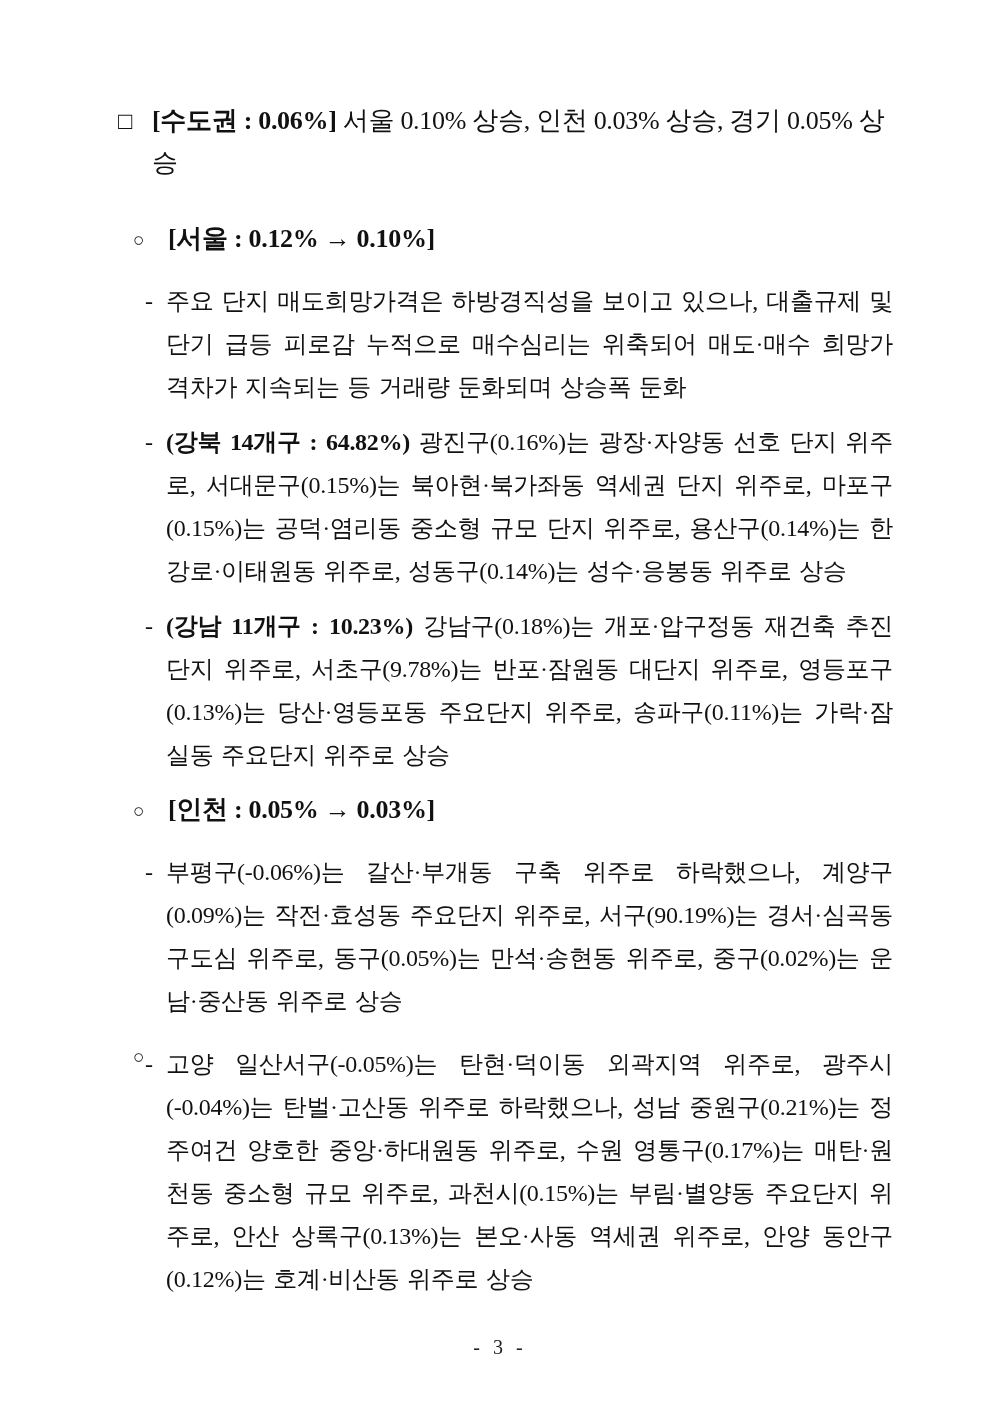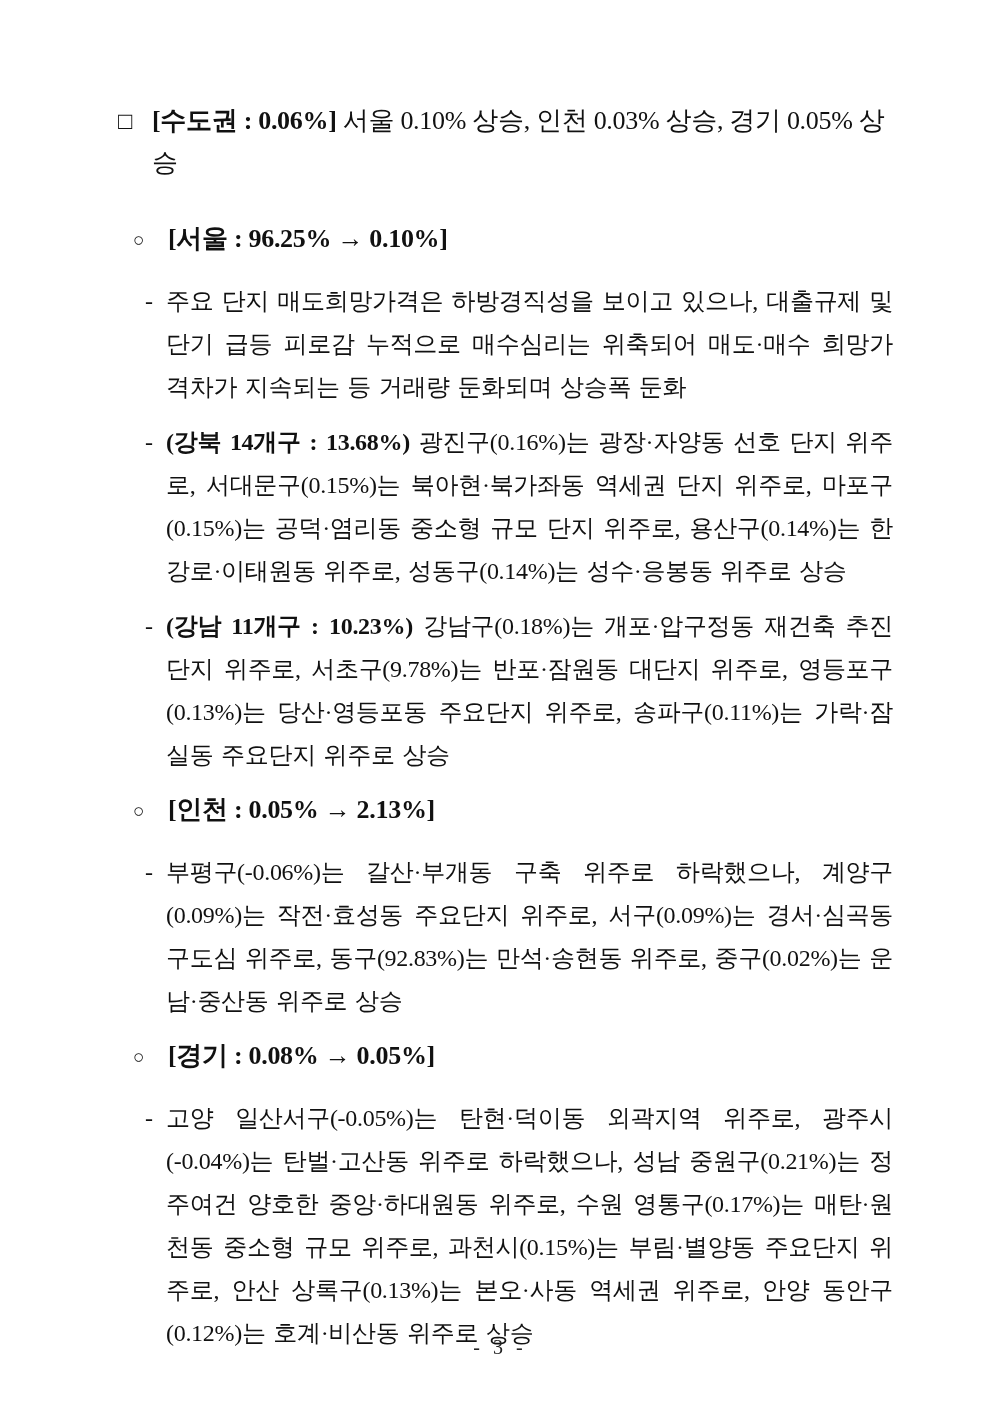--- a/index.html
+++ b/index.html
@@ -90,53 +90,52 @@
   <div class="content">
 
     <div class="h1">
       <span class="bullet">□</span>
       <span class="b">[수도권 : 0.06%]</span>
       <span>서울 0.10% 상승, 인천 0.03% 상승, 경기 0.05% 상승</span>
     </div>
 
     <div class="h2">
       <span class="bullet">○</span>
-      <span class="b">[서울 : 96.25% → 0.10%]</span>
+      <span class="b">[서울 : 0.12% → 0.10%]</span>
     </div>
 
     <div class="para">
       <span class="bullet">-</span>
       <span>주요 단지 매도희망가격은 하방경직성을 보이고 있으나, 대출규제 및 단기 급등 피로감 누적으로 매수심리는 위축되어 매도·매수 희망가 격차가 지속되는 등 거래량 둔화되며 상승폭 둔화</span>
     </div>
 
     <div class="para">
       <span class="bullet">-</span>
-      <span class="b">(강북 14개구 : 13.68%)</span>
+      <span class="b">(강북 14개구 : 64.82%)</span>
       <span>광진구(0.16%)는 광장·자양동 선호 단지 위주로, 서대문구(0.15%)는 북아현·북가좌동 역세권 단지 위주로, 마포구(0.15%)는 공덕·염리동 중소형 규모 단지 위주로, 용산구(0.14%)는 한강로·이태원동 위주로, 성동구(0.14%)는 성수·응봉동 위주로 상승</span>
     </div>
 
     <div class="para">
       <span class="bullet">-</span>
       <span class="b">(강남 11개구 : 10.23%)</span>
       <span>강남구(0.18%)는 개포·압구정동 재건축 추진 단지 위주로, 서초구(9.78%)는 반포·잠원동 대단지 위주로, 영등포구(0.13%)는 당산·영등포동 주요단지 위주로, 송파구(0.11%)는 가락·잠실동 주요단지 위주로 상승</span>
     </div>
 
     <div class="h2">
       <span class="bullet">○</span>
-      <span class="b">[인천 : 0.05% → 2.13%]</span>
+      <span class="b">[인천 : 0.05% → 0.03%]</span>
     </div>
 
     <div class="para">
       <span class="bullet">-</span>
-      <span>부평구(-0.06%)는 갈산·부개동 구축 위주로 하락했으나, 계양구(0.09%)는 작전·효성동 주요단지 위주로, 서구(0.09%)는 경서·심곡동 구도심 위주로, 동구(92.83%)는 만석·송현동 위주로, 중구(0.02%)는 운남·중산동 위주로 상승</span>
+      <span>부평구(-0.06%)는 갈산·부개동 구축 위주로 하락했으나, 계양구(0.09%)는 작전·효성동 주요단지 위주로, 서구(90.19%)는 경서·심곡동 구도심 위주로, 동구(0.05%)는 만석·송현동 위주로, 중구(0.02%)는 운남·중산동 위주로 상승</span>
     </div>
 
     <div class="h2">
       <span class="bullet">○</span>
-      <span class="b">[경기 : 0.08% → 0.05%]</span>
     </div>
 
     <div class="para">
       <span class="bullet">-</span>
       <span>고양 일산서구(-0.05%)는 탄현·덕이동 외곽지역 위주로, 광주시(-0.04%)는 탄벌·고산동 위주로 하락했으나, 성남 중원구(0.21%)는 정주여건 양호한 중앙·하대원동 위주로, 수원 영통구(0.17%)는 매탄·원천동 중소형 규모 위주로, 과천시(0.15%)는 부림·별양동 주요단지 위주로, 안산 상록구(0.13%)는 본오·사동 역세권 위주로, 안양 동안구(0.12%)는 호계·비산동 위주로 상승</span>
     </div>
 
   </div>
 
   <div class="footer">- 3 -</div>

